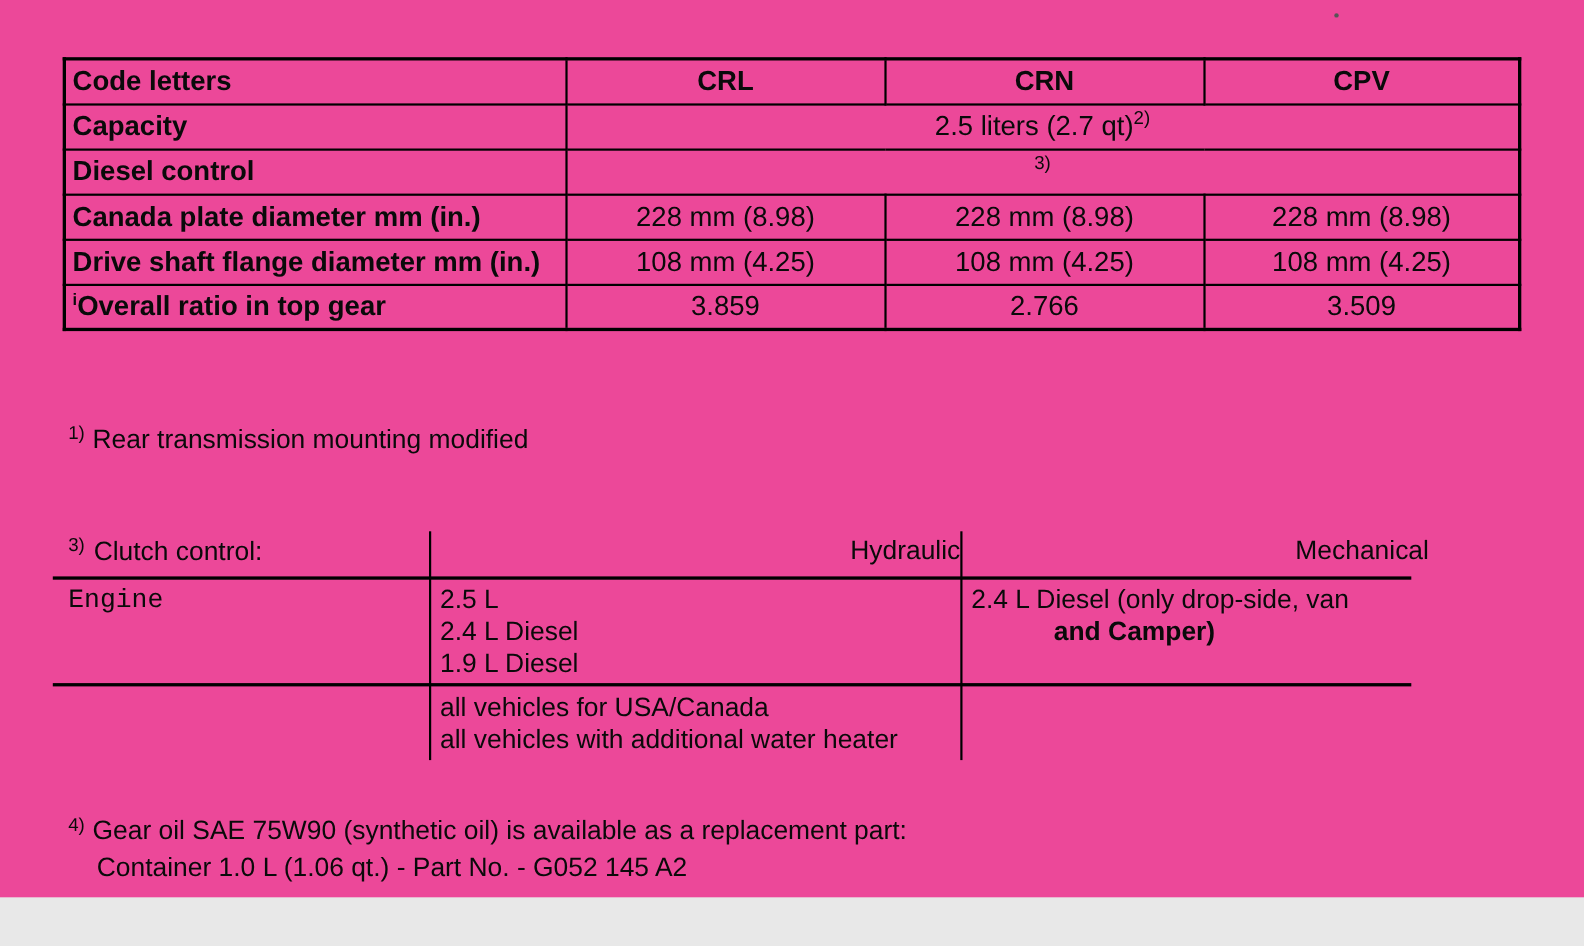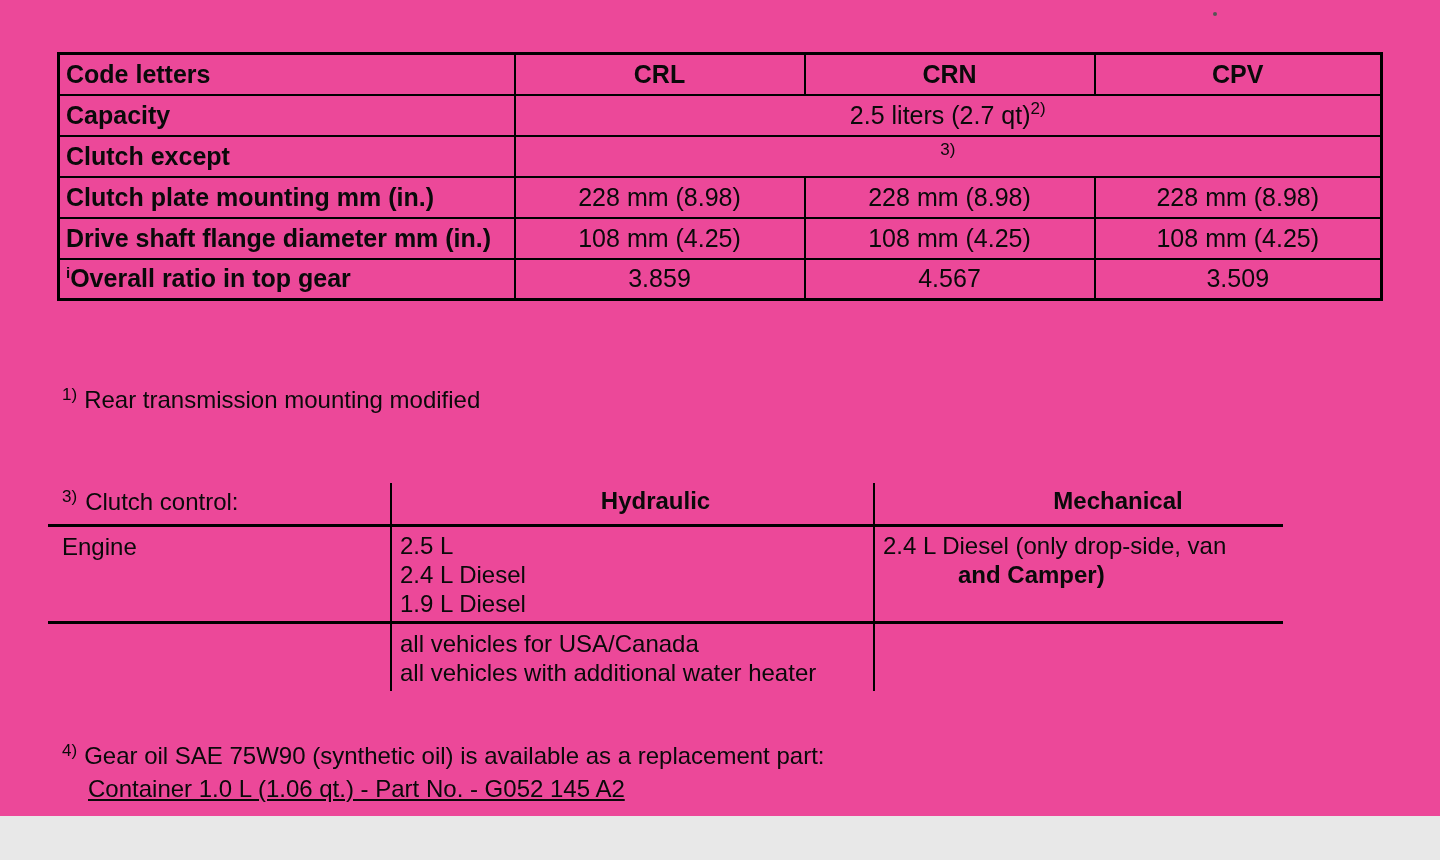--- a/index.html
+++ b/index.html
@@ -44,21 +44,21 @@
   sup.isup { font-size: 15px; vertical-align: 9px; font-weight: bold; }
 
   
   .footnote {
     position: absolute;
     left: 62px;
     font-size: 24px;
     white-space: nowrap;
   }
   .footnote sup.fm { vertical-align: 8px; margin-right: 7px; }
-  .fn-line2 { padding-left: 26px; line-height: 37px; text-decoration: underline; }
+  .fn-line2 { padding-left: 26px; line-height: 37px; }
 
   
   .clutch-table {
     position: absolute;
     left: 48px;
     top: 478px;
     width: 1235px;
     height: 214px;
     font-size: 24px;
   }
@@ -78,28 +78,28 @@
     height: 3px;
     background: #000;
   }
   .ct-hline.h1 { top: 46px; }
   .ct-hline.h2 { top: 143px; }
   .ct-caption { position: absolute; left: 14px; top: 10px; white-space: nowrap; }
   .ct-caption sup.fm { vertical-align: 8px; margin-right: 8px; }
   .ct-colhead {
     position: absolute;
     top: 9px;
-    font-weight: bold;
-    text-align: center;
+    font-weight: normal;
+    text-align: right;
     white-space: nowrap;
     padding-left: 48px;
   }
   .ct-colhead.hyd { left: 342px; width: 483px; }
   .ct-colhead.mech { left: 825px; width: 410px; margin-left: 16px; }
-  .ct-rowlabel { position: absolute; left: 14px; top: 55px; }
+  .ct-rowlabel { position: absolute; left: 14px; top: 55px; font-family: Liberation Mono, monospace; }
   .ct-list { position: absolute; line-height: 29px; white-space: nowrap; }
   .ct-list.hyd-engines { left: 352px; top: 53px; }
   .ct-list.mech-engines { left: 835px; top: 53px; }
   .ct-list.hyd-extra { left: 352px; top: 151px; }
   .ct-indent { padding-left: 75px; font-weight: bold; }
 
   
   .artifact-dot {
     position: absolute;
     left: 1213px;
@@ -129,39 +129,39 @@
         <td class="lbl">Code letters</td>
         <td class="hdr">CRL</td>
         <td class="hdr">CRN</td>
         <td class="hdr">CPV</td>
       </tr>
       <tr>
         <td class="lbl">Capacity</td>
         <td class="val" colspan="3"><span>2.5 liters (2.7 qt)</span><sup class="fm">2)</sup></td>
       </tr>
       <tr>
-        <td class="lbl">Clutch except</td>
+        <td class="lbl">Diesel control</td>
         <td class="val" colspan="3"><sup class="fm">3)</sup></td>
       </tr>
       <tr>
-        <td class="lbl">Clutch plate mounting mm (in.)</td>
+        <td class="lbl">Canada plate diameter mm (in.)</td>
         <td class="val">228 mm (8.98)</td>
         <td class="val">228 mm (8.98)</td>
         <td class="val">228 mm (8.98)</td>
       </tr>
       <tr>
         <td class="lbl">Drive shaft flange diameter mm (in.)</td>
         <td class="val">108 mm (4.25)</td>
         <td class="val">108 mm (4.25)</td>
         <td class="val">108 mm (4.25)</td>
       </tr>
       <tr>
         <td class="lbl"><sup class="isup">i</sup><span>Overall ratio in top gear</span></td>
         <td class="val">3.859</td>
-        <td class="val">4.567</td>
+        <td class="val">2.766</td>
         <td class="val">3.509</td>
       </tr>
     </tbody>
   </table>
 
   <div class="footnote" style="top:386px">
     <sup class="fm">1)</sup><span>Rear transmission mounting modified</span>
   </div>
 
   <div class="clutch-table">

